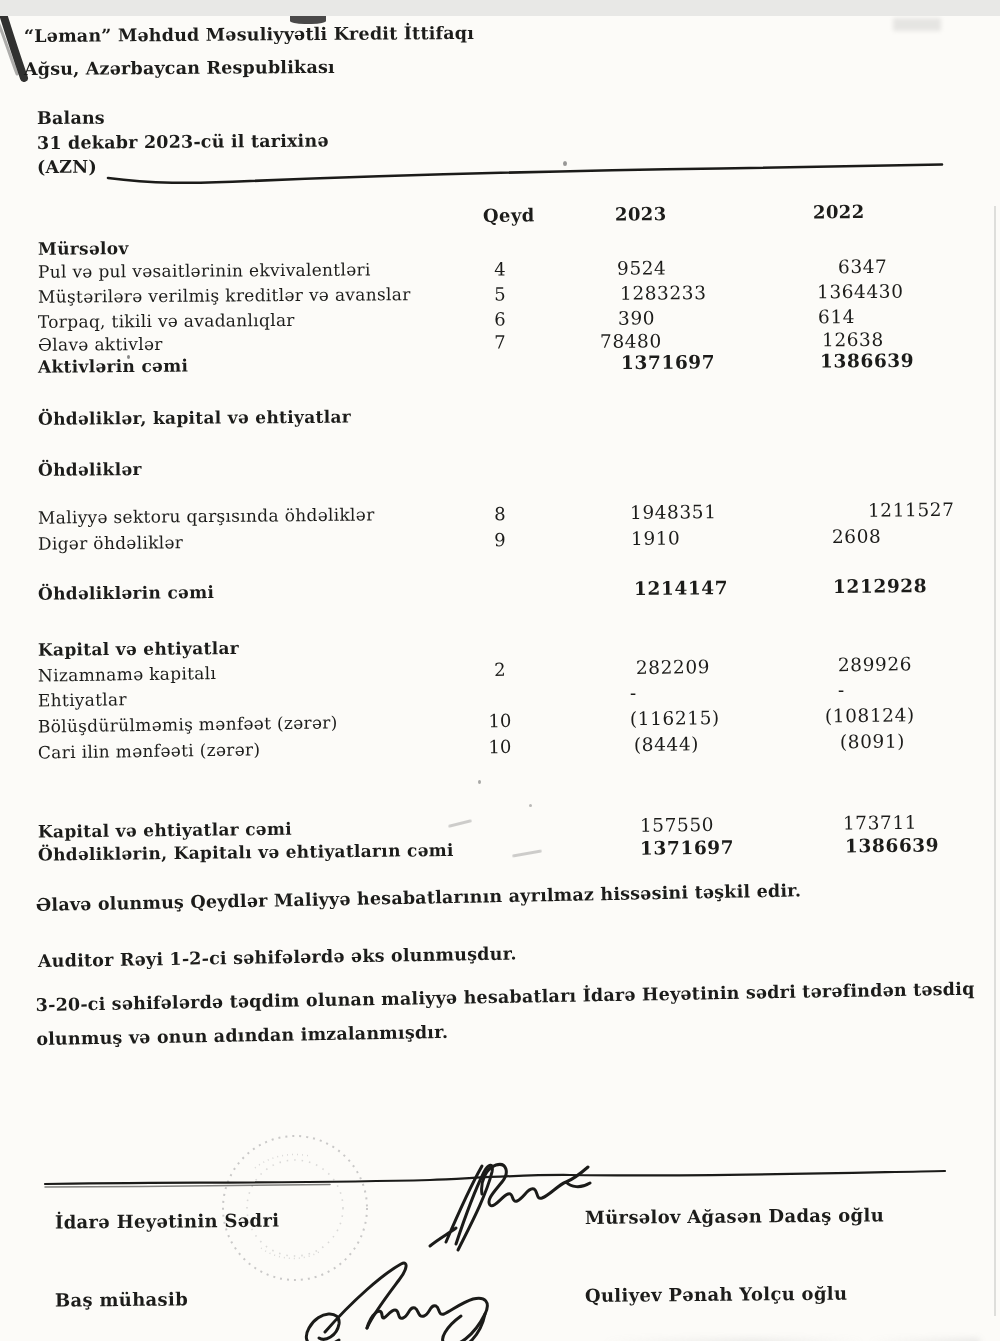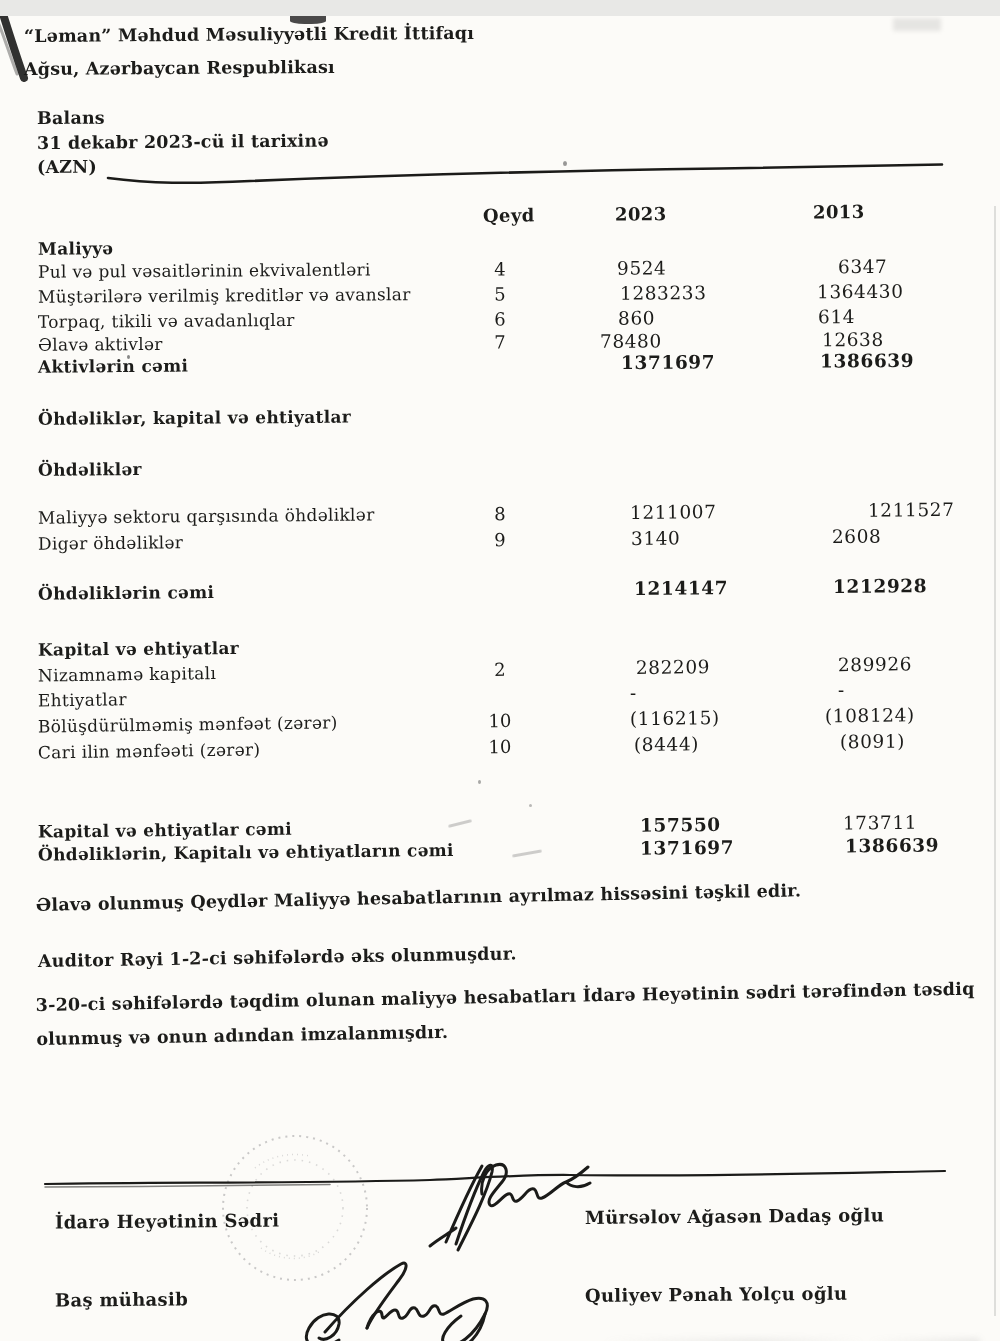--- a/index.html
+++ b/index.html
@@ -56,42 +56,42 @@
   <div class="h" style="left:37px;top:141px;--r:-0.4deg">(AZN)</div>
 
   <svg class="abs" style="left:0;top:140px;width:1000px;height:40px">
     <path class="stroke" d="M108,22 C150,27.5 190,28 250,25 C420,18 580,14.5 720,12.5 C810,11 890,9.5 942,8.5" style="stroke-width:2.6"></path>
   </svg>
   <div class="speck" style="left:563px;top:145px;width:4px;height:5px;opacity:.6"></div>
 
   <div class="trow chead" style="top:194px;--r:-0.6deg">
     <span style="left:483px">Qeyd</span>
     <span style="left:615px">2023</span>
-    <span style="left:813px">2013</span>
+    <span style="left:813px">2022</span>
   </div>
 
   <div class="trow" style="top:223px;--r:-0.4deg">
-    <span class="lbl b">Maliyyə</span>
+    <span class="lbl b">Mürsəlov</span>
   </div>
   <div class="trow" style="top:246px;--r:-0.4deg">
     <span class="lbl">Pul və pul vəsaitlərinin ekvivalentləri</span>
     <span class="qd">4</span>
     <span class="n1" style="left:617px">9524</span>
     <span class="n2" style="left:838px">6347</span>
   </div>
   <div class="trow" style="top:271px;--r:-0.4deg">
     <span class="lbl">Müştərilərə verilmiş kreditlər və avanslar</span>
     <span class="qd">5</span>
     <span class="n1" style="left:620px">1283233</span>
     <span class="n2" style="left:817px">1364430</span>
   </div>
   <div class="trow" style="top:296px;--r:-0.4deg">
     <span class="lbl">Torpaq, tikili və avadanlıqlar</span>
     <span class="qd">6</span>
-    <span class="n1" style="left:618px">860</span>
+    <span class="n1" style="left:618px">390</span>
     <span class="n2" style="left:818px">614</span>
   </div>
   <div class="trow" style="top:319px;--r:-0.4deg">
     <span class="lbl">Əlavə aktivlər</span>
     <span class="qd">7</span>
     <span class="n1" style="left:600px">78480</span>
     <span class="n2" style="left:822px">12638</span>
   </div>
   <div class="speck" style="left:127px;top:339px;width:3px;height:4px;opacity:.7"></div>
   <div class="trow tb" style="top:341px;--r:-0.45deg">
@@ -102,27 +102,27 @@
 
   <div class="trow" style="top:393px;--r:-0.4deg">
     <span class="lbl b">Öhdəliklər, kapital və ehtiyatlar</span>
   </div>
   <div class="trow" style="top:444px;--r:-0.4deg">
     <span class="lbl b">Öhdəliklər</span>
   </div>
   <div class="trow" style="top:492px;--r:-0.55deg">
     <span class="lbl">Maliyyə sektoru qarşısında öhdəliklər</span>
     <span class="qd">8</span>
-    <span class="n1" style="left:630px">1211007</span>
+    <span class="n1" style="left:630px">1948351</span>
     <span class="n2" style="left:868px">1211527</span>
   </div>
   <div class="trow" style="top:518px;--r:-0.55deg">
     <span class="lbl">Digər öhdəliklər</span>
     <span class="qd">9</span>
-    <span class="n1" style="left:631px">3140</span>
+    <span class="n1" style="left:631px">1910</span>
     <span class="n2" style="left:832px">2608</span>
   </div>
   <div class="trow tb" style="top:568px;--r:-0.55deg">
     <span class="lbl b">Öhdəliklərin cəmi</span>
     <span class="n1" style="left:634px">1214147</span>
     <span class="n2" style="left:833px">1212928</span>
   </div>
 
   <div class="trow" style="top:624px;--r:-0.5deg">
     <span class="lbl b">Kapital və ehtiyatlar</span>
@@ -151,21 +151,21 @@
     <span class="n2" style="left:840px">(8091)</span>
   </div>
 
   <div class="scuff" style="left:448px;top:806px;width:24px;height:3px;transform:rotate(-14deg)"></div>
   <div class="scuff" style="left:512px;top:836px;width:30px;height:3px;transform:rotate(-10deg)"></div>
   <div class="speck" style="left:478px;top:764px;width:3px;height:4px;opacity:.5"></div>
   <div class="speck" style="left:529px;top:788px;width:3px;height:3px;opacity:.4"></div>
 
   <div class="trow tb" style="top:806px;--r:-0.65deg">
     <span class="lbl b">Kapital və ehtiyatlar cəmi</span>
-    <span class="n1" style="left:640px;font-weight:bold">157550</span>
+    <span class="n1" style="left:640px;font-weight:normal">157550</span>
     <span class="n2" style="left:843px;font-weight:normal">173711</span>
   </div>
   <div class="trow tb" style="top:829px;--r:-0.65deg">
     <span class="lbl b">Öhdəliklərin, Kapitalı və ehtiyatların cəmi</span>
     <span class="n1" style="left:640px">1371697</span>
     <span class="n2" style="left:845px">1386639</span>
   </div>
 
   <div class="para" style="left:36px;top:872px;--r:-1.1deg">Əlavə olunmuş Qeydlər Maliyyə hesabatlarının ayrılmaz hissəsini təşkil edir.</div>
   <div class="para" style="left:38px;top:928px;--r:-0.9deg">Auditor Rəyi 1-2-ci səhifələrdə əks olunmuşdur.</div>

